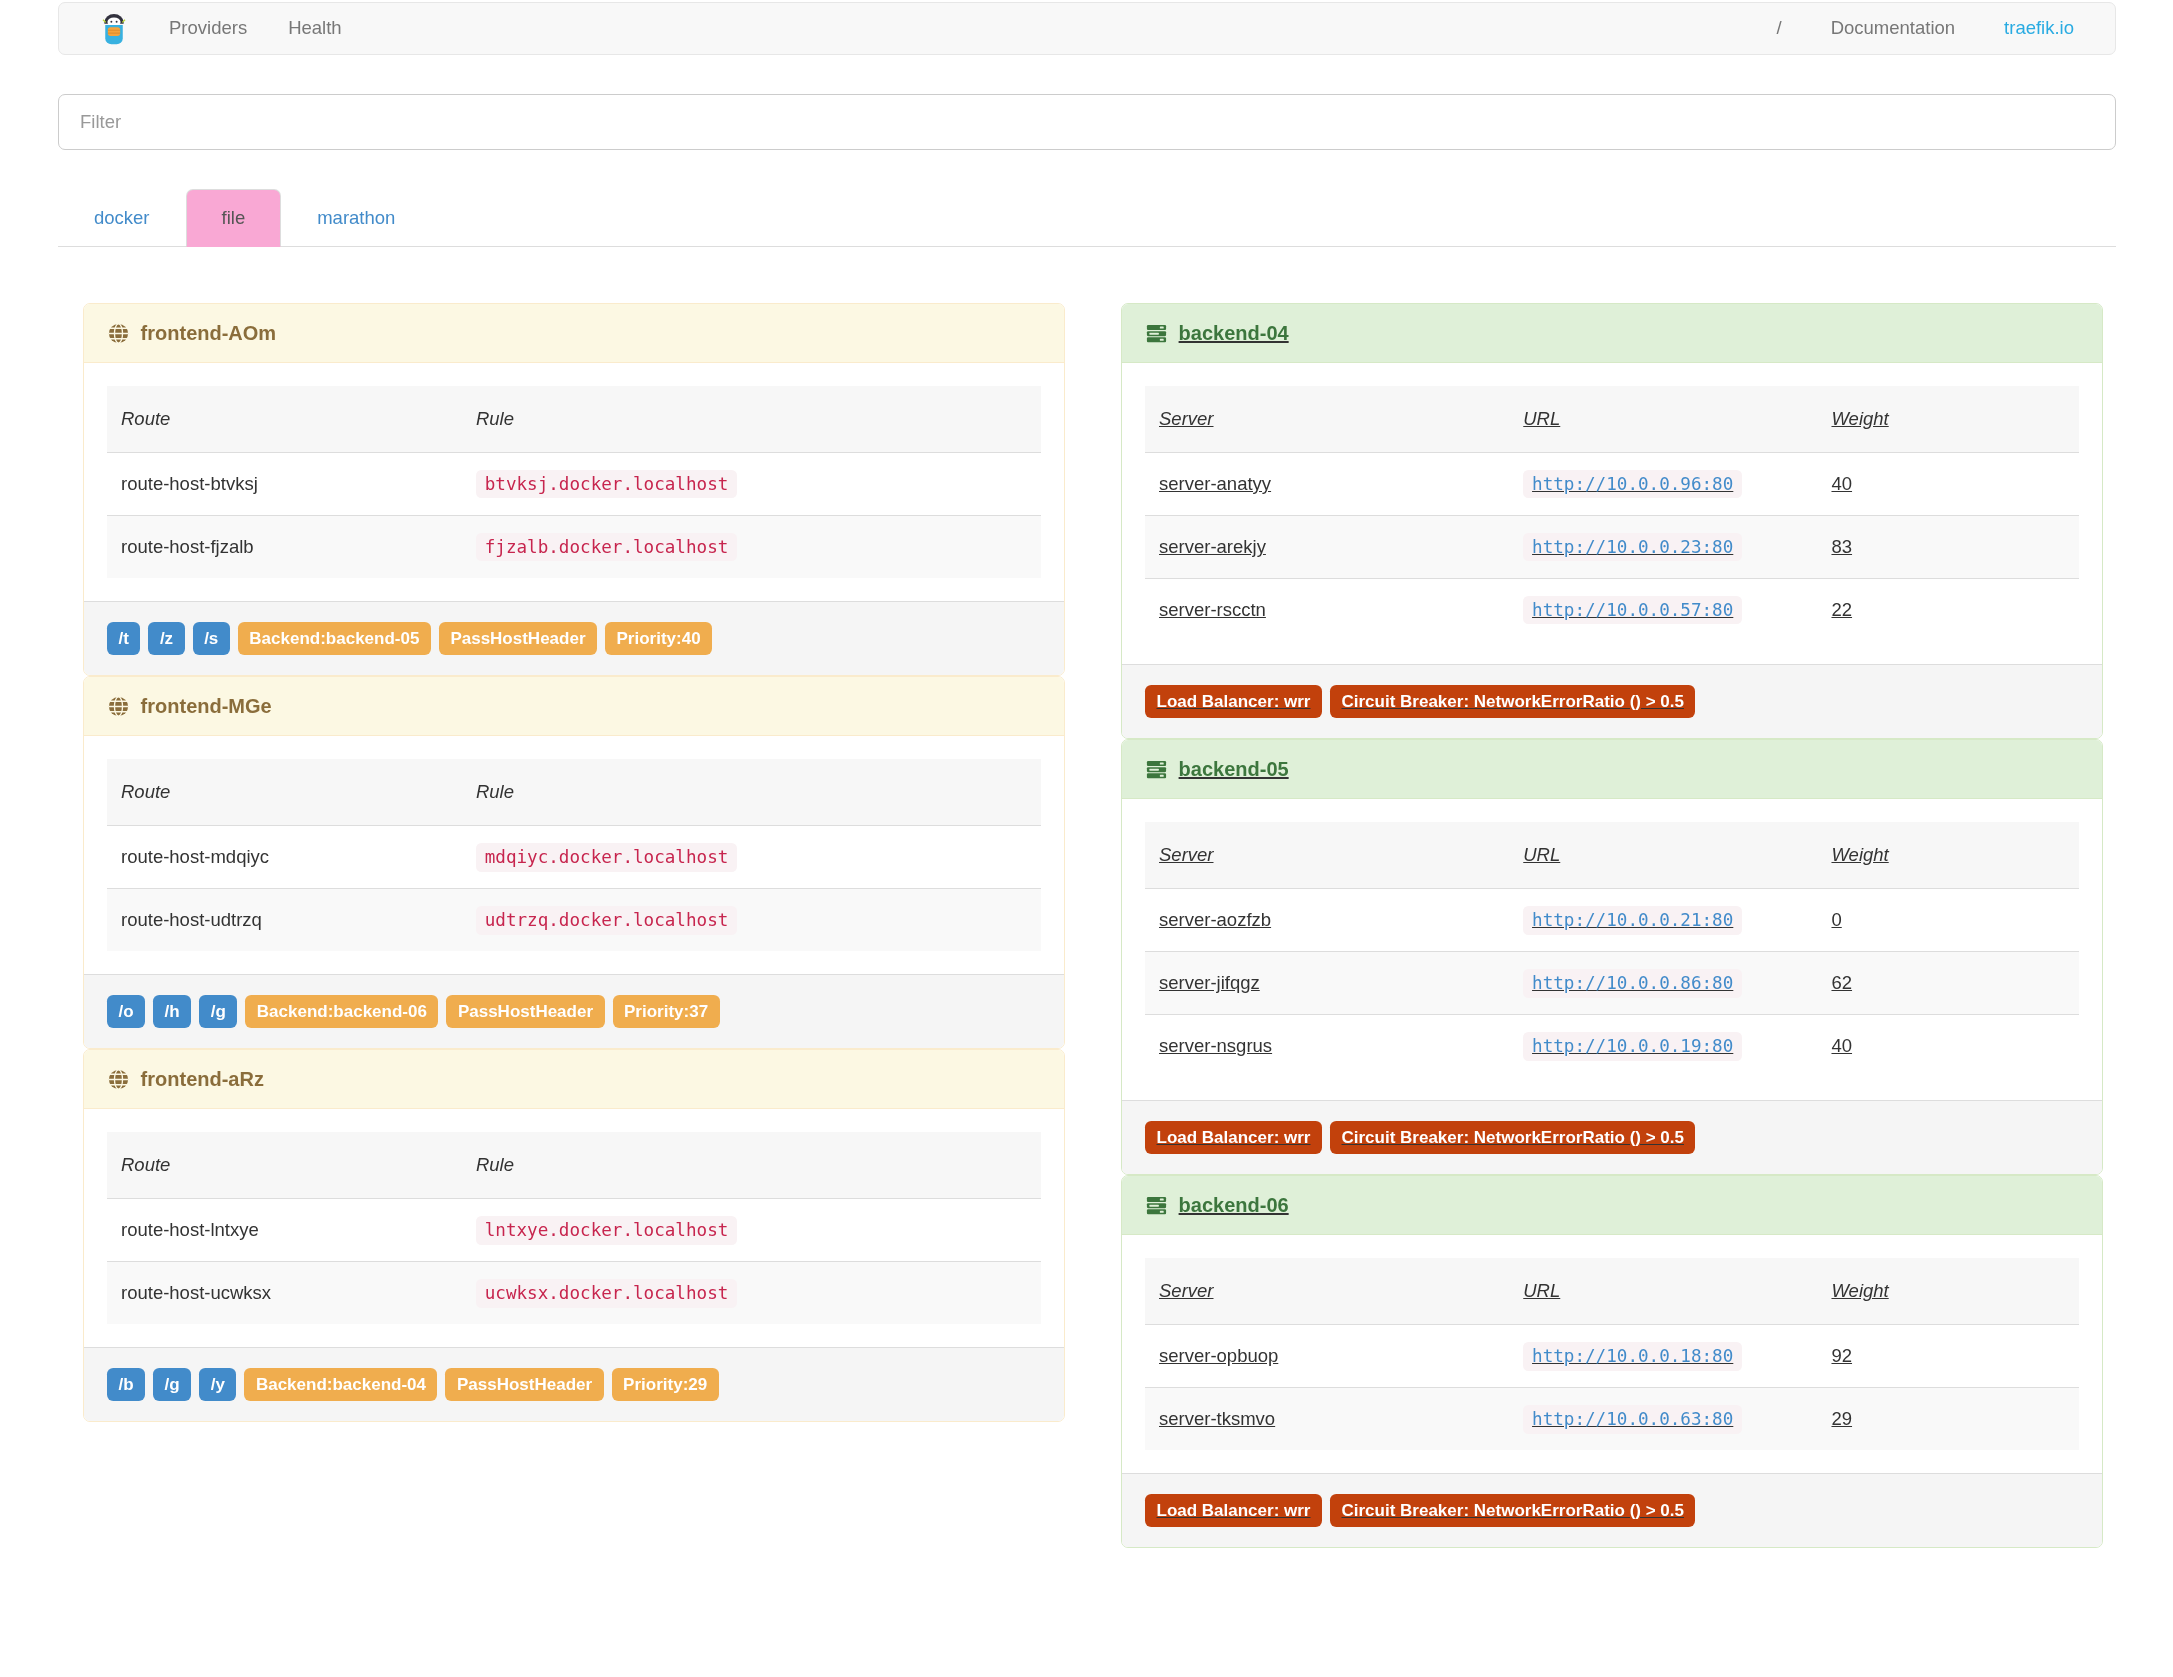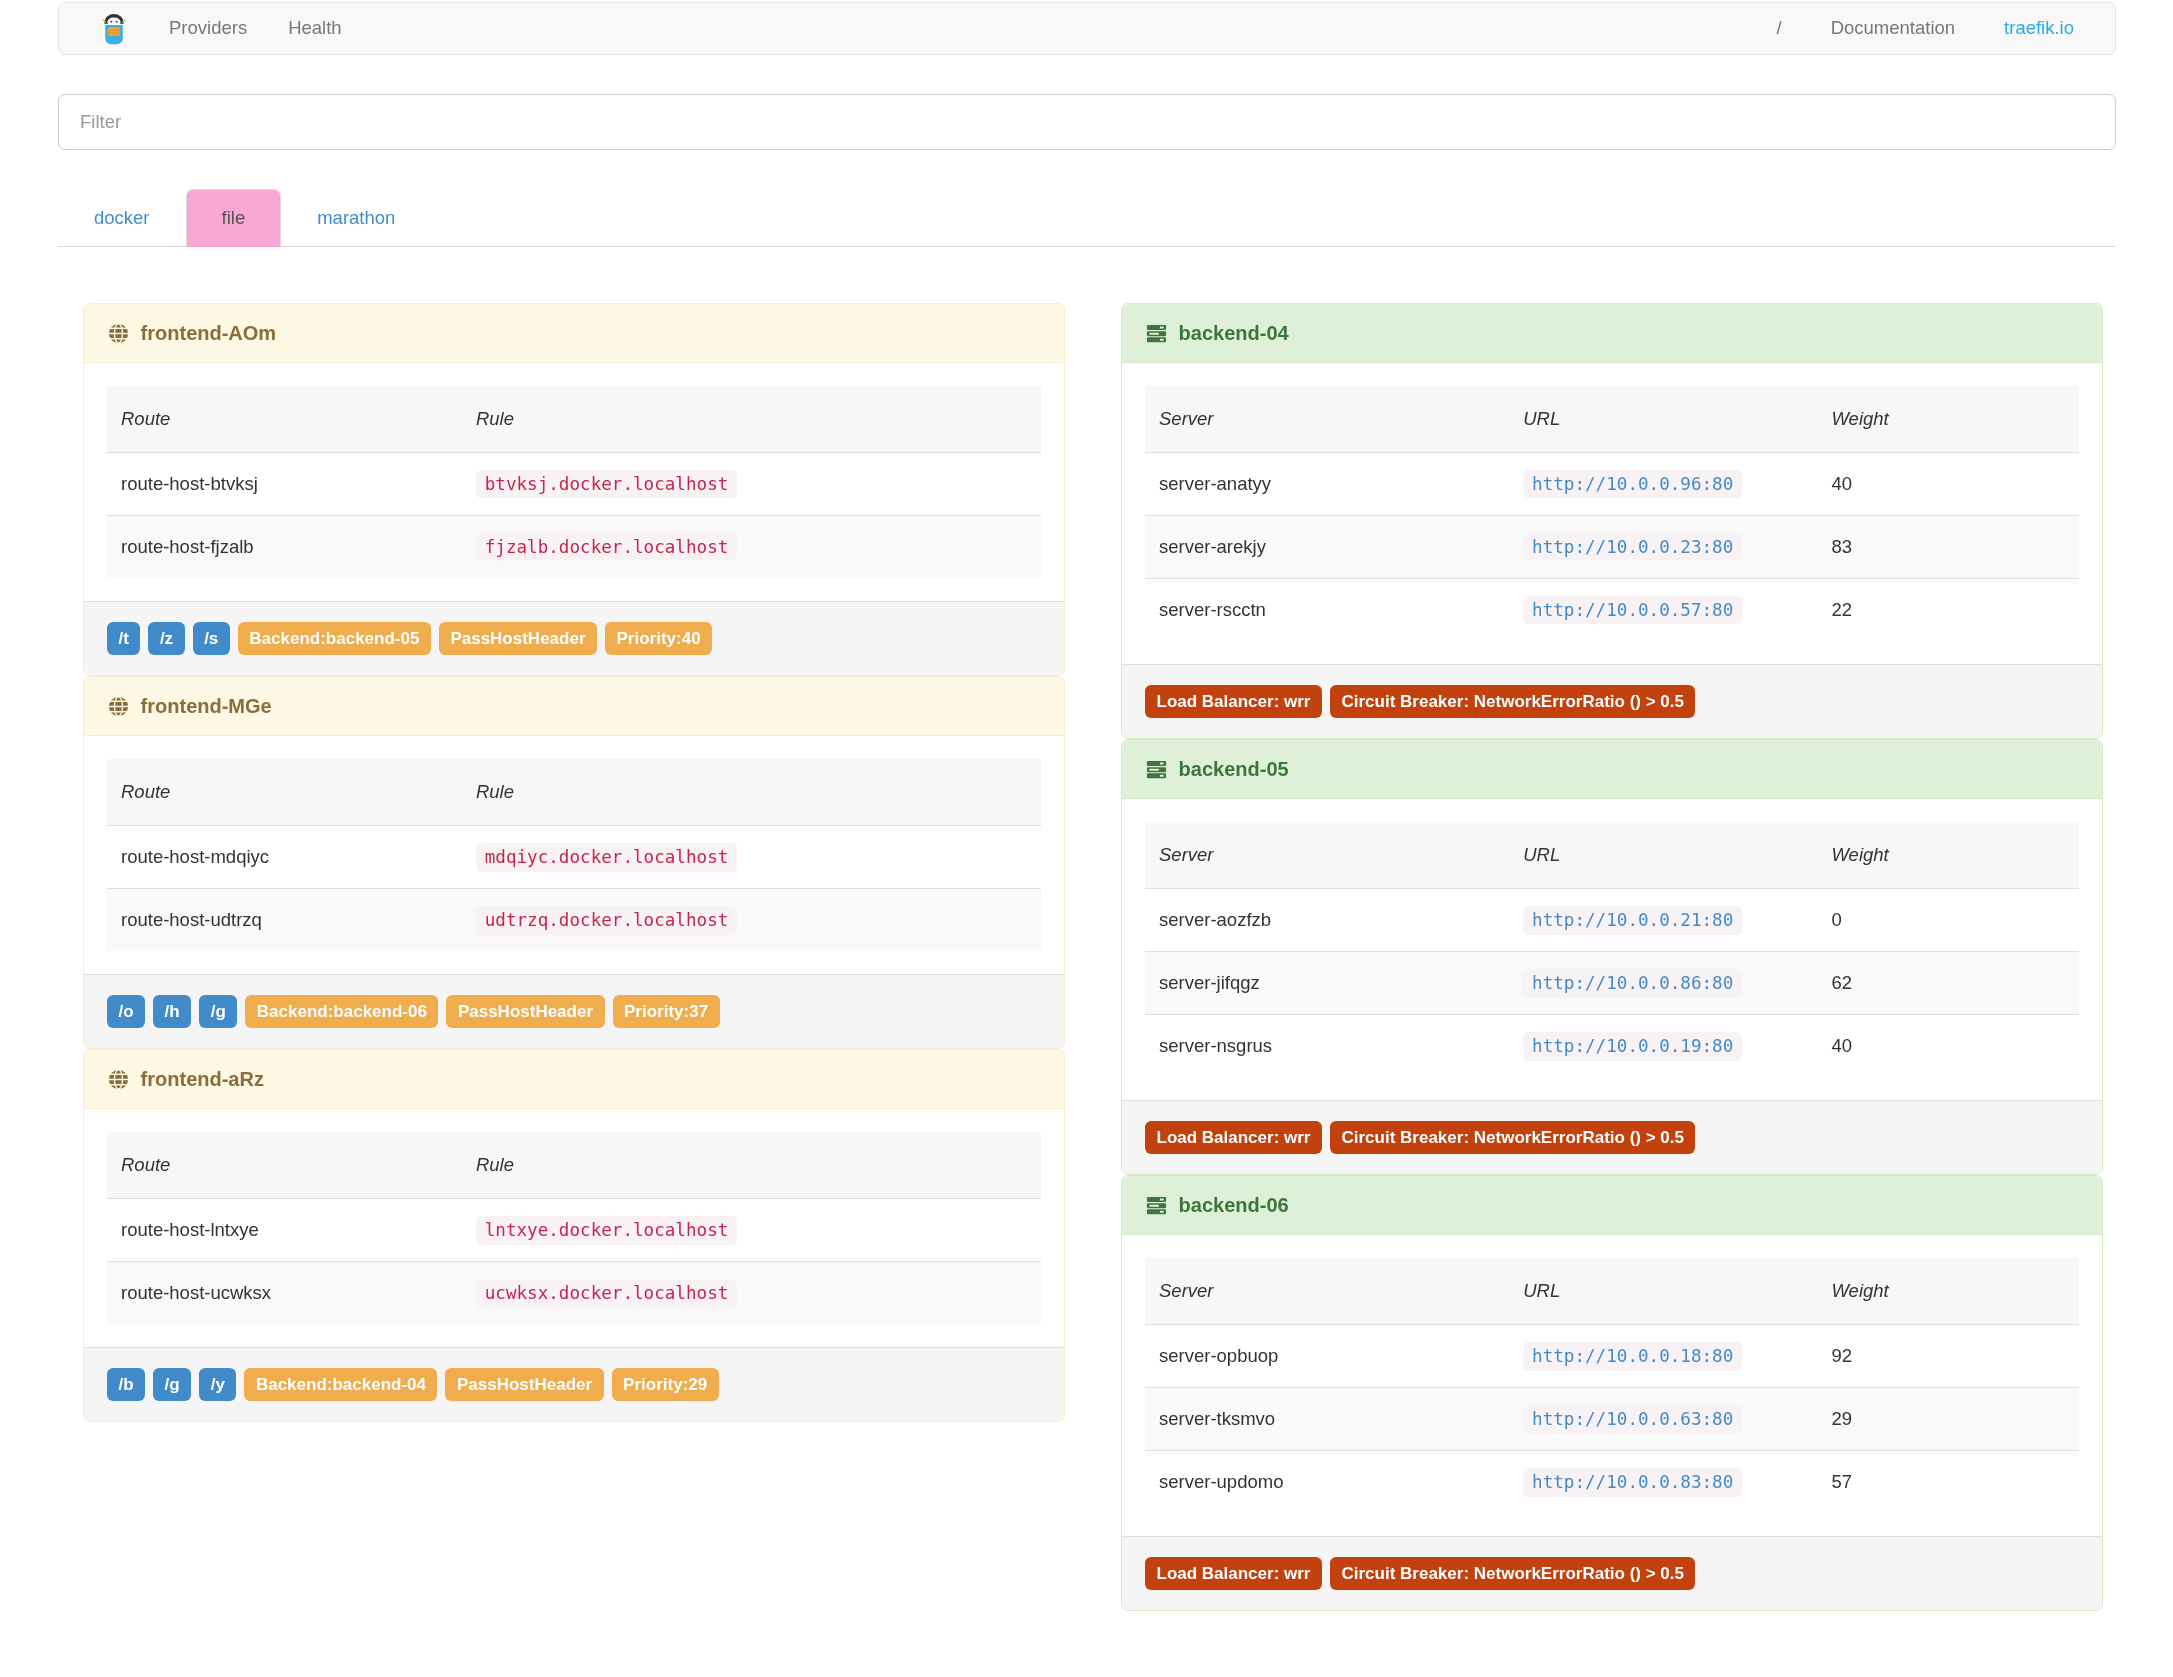--- a/index.html
+++ b/index.html
@@ -69,21 +69,21 @@
   }
   
   .panel {
     border: 0.9px solid;
     border-radius: 7px;
     overflow: hidden;
     background: #fff;
   }
   .panel-warning { border-color: #faebcc; }
   .panel-warning .panel-heading { background: #fcf8e3; color: #8a6d3b; border-bottom: 0.9px solid #faebcc; }
-  .panel-success { border-color: #d6e9c6; }
+  .panel-success { border-color: #d6e9c6; text-decoration: underline; }
   .panel-success .panel-heading { background: #dff0d8; color: #3c763d; border-bottom: 0.9px solid #d6e9c6; }
   .panel-heading {
     padding: 17.6px 23px;
     font-size: 20px;
     font-weight: bold;
     display: flex;
     align-items: center;
     gap: 10.6px;
   }
   .panel-heading .icon { display: inline-flex; }
@@ -438,25 +438,20 @@
             <tr>
               <td>server-opbuop</td>
               <td><span class="code url">http://10.0.0.18:80</span></td>
               <td>92</td>
             </tr>
             <tr>
               <td>server-tksmvo</td>
               <td><span class="code url">http://10.0.0.63:80</span></td>
               <td>29</td>
             </tr>
-            <tr>
-              <td>server-updomo</td>
-              <td><span class="code url">http://10.0.0.83:80</span></td>
-              <td>57</td>
-            </tr>
           </tbody>
         </table>
       </div>
       <div class="panel-footer">
         <span class="label label-success">Load Balancer: wrr</span>
         <span class="label label-success">Circuit Breaker: NetworkErrorRatio () &gt; 0.5</span>
       </div>
     </div>
 
   </div>

